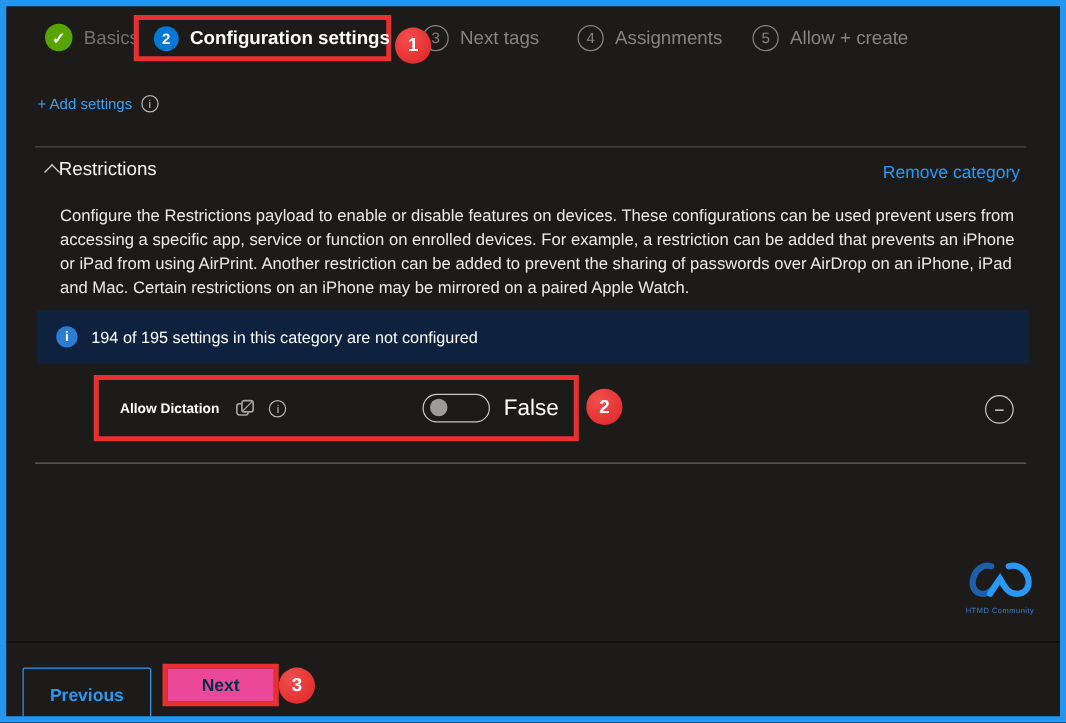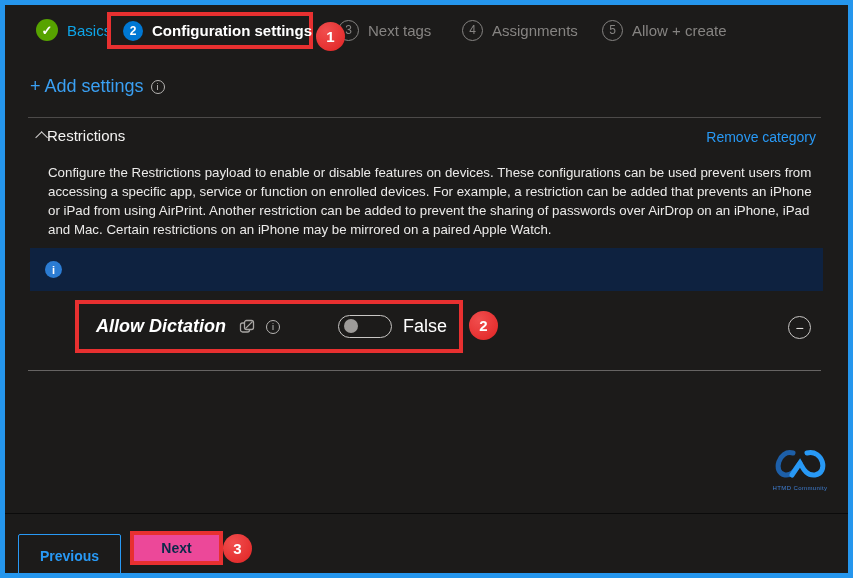--- a/index.html
+++ b/index.html
@@ -5,21 +5,21 @@
   * { margin:0; padding:0; box-sizing:border-box; }
   body { background:#000; font-family:"Liberation Sans", sans-serif; }
   .screen{
     position:relative; width:853px; height:578px;
     background:#1c1b1a; border:5px solid #2596ed; overflow:hidden;
     color:#fff;
   }
   
   .step{ position:absolute; display:flex; align-items:center; gap:9px; height:22px; }
   .step-label{ font-size:15px; color:#868482; white-space:nowrap; }
-  .step-label.done{ color:#0ea5e9; }
+  .step-label.done{ color:#737373; }
   .num-circle{
     width:21px; height:21px; border-radius:50%;
     border:1.5px solid #868482; color:#868482;
     display:flex; align-items:center; justify-content:center;
     font-size:12px; flex:0 0 auto;
   }
   .check-circle{
     width:22px; height:22px; border-radius:50%;
     background:#57a300; color:#fff; font-weight:bold; font-size:13px;
     display:flex; align-items:center; justify-content:center; flex:0 0 auto;
@@ -36,21 +36,21 @@
   }
   .current-label{ font-size:15px; font-weight:bold; color:#fff; white-space:nowrap; }
   .red-badge{
     position:absolute; width:29px; height:29px; border-radius:50%;
     background:radial-gradient(circle at 35% 30%, #f14e4e, #e02323);
     color:#fff; font-size:15px; font-weight:bold;
     display:flex; align-items:center; justify-content:center; z-index:6;
   }
   
   .add-settings{ position:absolute; left:25px; top:71px; display:flex; align-items:center; gap:7px; }
-  .link-blue{ color:#3aa0f3; font-size:18px; cursor:pointer; white-space:nowrap; }
+  .link-blue{ color:#3aa0f3; font-size:12px; cursor:pointer; white-space:nowrap; }
   .info-ring{
     width:14px; height:14px; border-radius:50%; border:1px solid #b7b5b3;
     color:#c9c7c5; font-size:9px; display:flex; align-items:center; justify-content:center;
     flex:0 0 auto; font-style:normal;
   }
   
   .divider{ position:absolute; left:23px; width:793px; height:1px; background:#4c4a49; }
   
   .cat-header{ position:absolute; left:30px; top:122px; display:flex; align-items:center; gap:3px; }
   .chev-up{
@@ -72,21 +72,21 @@
     font-size:11px; font-weight:bold; display:flex; align-items:center; justify-content:center;
     flex:0 0 auto;
   }
   .banner-text{ font-size:13px; color:#fff; }
   
   .setting-box{
     position:absolute; left:70px; top:295px; width:388px; height:53px;
     border:4px solid #e83030; display:flex; align-items:center;
     padding:0 12px 0 17px;
   }
-  .setting-label{ font-size:18px; font-weight:600; color:#fff; white-space:nowrap;font-style:italic; }
+  .setting-label{ font-size:11px; font-weight:600; color:#fff; white-space:nowrap; }
   .copy-icon{ margin-left:13px; flex:0 0 auto; display:flex; }
   .setting-box .info-ring{ margin-left:11px; }
   .toggle{
     margin-left:auto; width:54px; height:23px; border-radius:12px;
     border:1.5px solid #c8c6c4; position:relative; flex:0 0 auto; cursor:pointer;
   }
   .toggle-knob{
     position:absolute; left:5px; top:3px; width:14px; height:14px; border-radius:50%;
     background:#9d9b99;
   }
@@ -156,20 +156,21 @@
   <div class="cat-header">
     <span class="chev-up"></span>
     <span class="cat-title">Restrictions</span>
   </div>
   <span class="remove-cat">Remove category</span>
 
   <p class="cat-desc">Configure the Restrictions payload to enable or disable features on devices. These configurations can be used prevent users from accessing a specific app, service or function on enrolled devices. For example, a restriction can be added that prevents an iPhone or iPad from using AirPrint. Another restriction can be added to prevent the sharing of passwords over AirDrop on an iPhone, iPad and Mac. Certain restrictions on an iPhone may be mirrored on a paired Apple Watch.</p>
 
   <div class="banner">
     <span class="banner-i">i</span>
+    <span class="banner-text">194 of 195 settings in this category are not configured</span>
   </div>
 
   <div class="setting-box">
     <span class="setting-label">Allow Dictation</span>
     <span class="copy-icon">
       <svg width="16" height="15" viewBox="0 0 16 15">
         <rect x="1.5" y="4" width="9" height="9" rx="2" fill="none" stroke="#a8a6a4" stroke-width="1.3"></rect>
         <rect x="5.5" y="1.5" width="9" height="9" rx="2" fill="#1c1b1a" stroke="#a8a6a4" stroke-width="1.3"></rect>
         <line x1="6.5" y1="9.5" x2="13.5" y2="2.5" stroke="#a8a6a4" stroke-width="1.1"></line>
       </svg>

